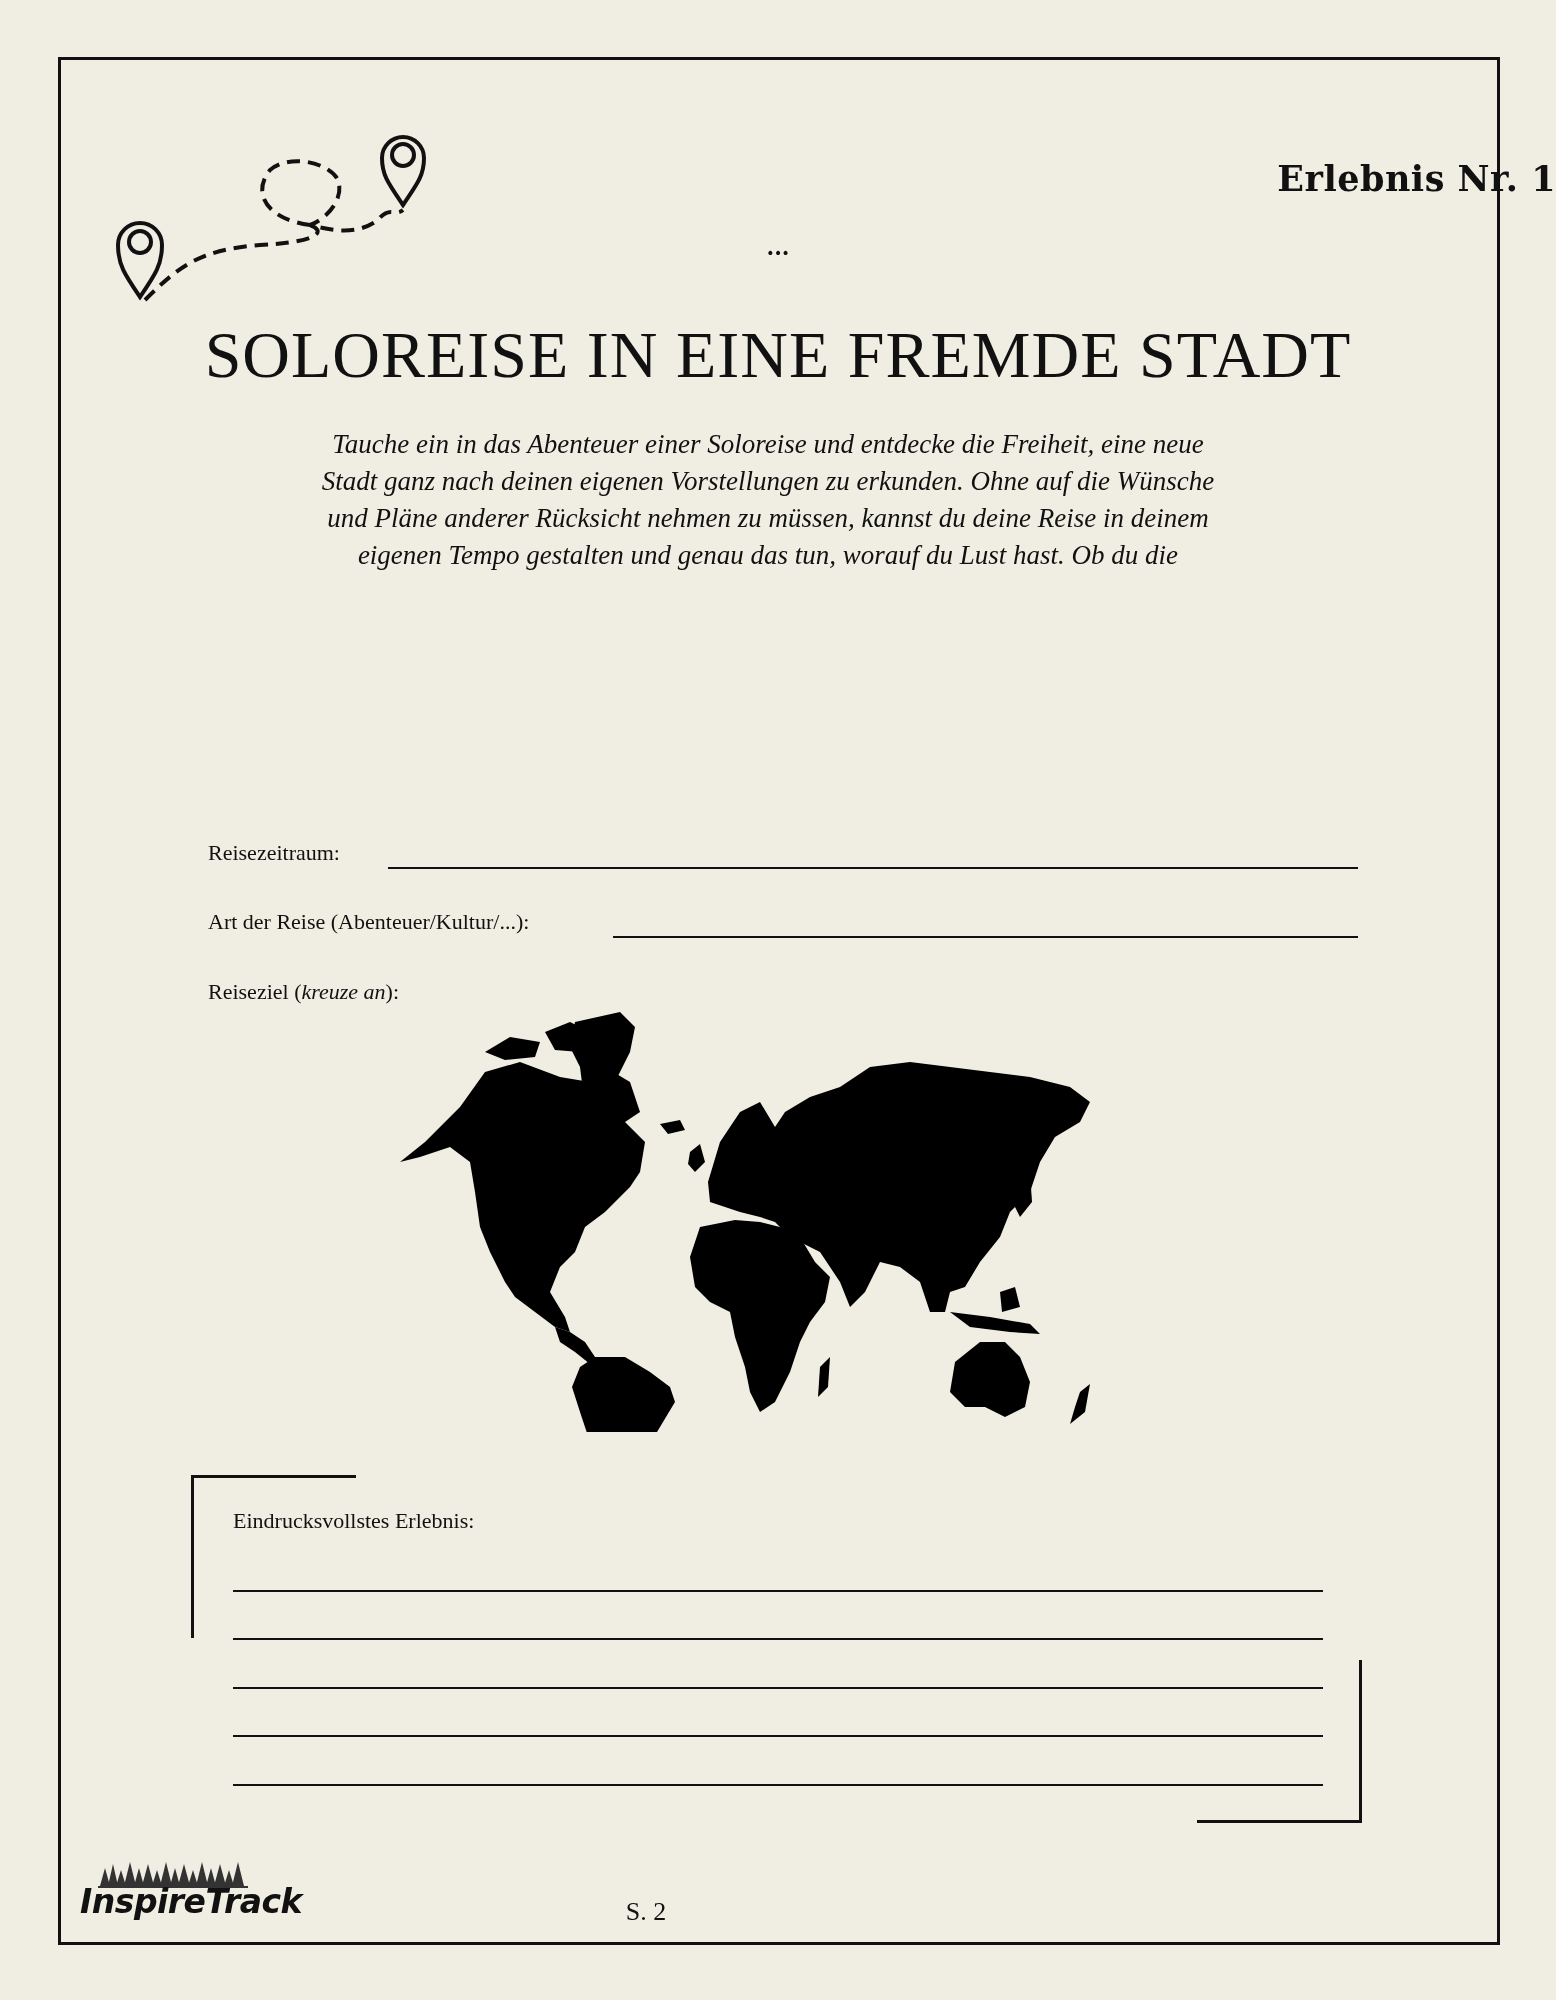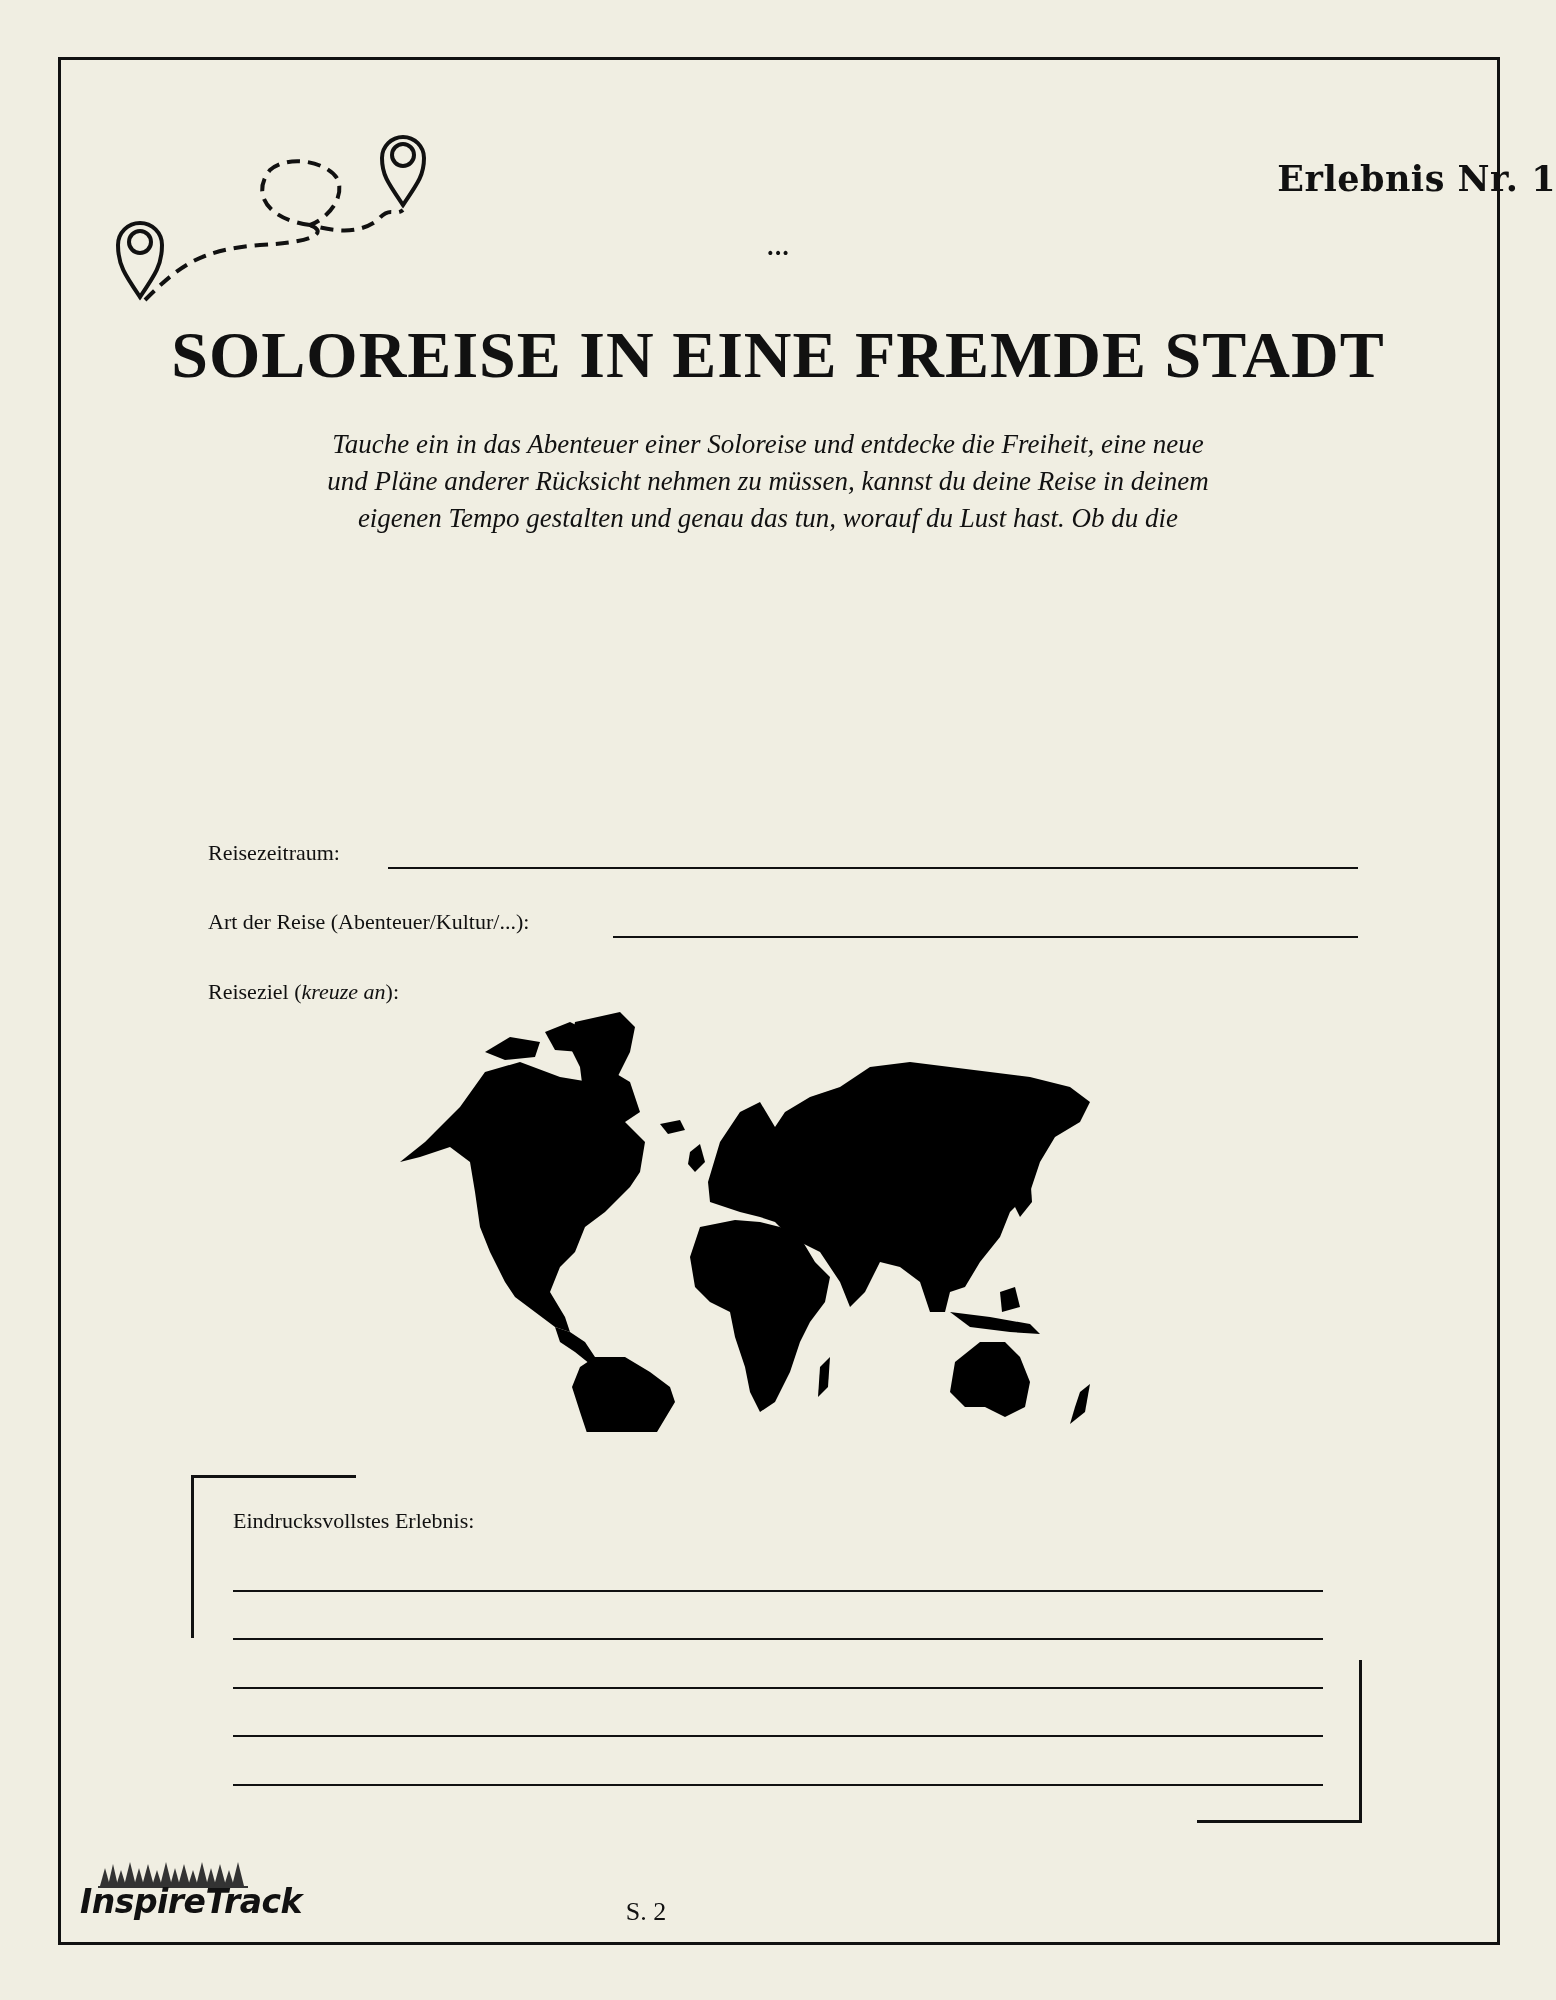--- a/index.html
+++ b/index.html
@@ -22,21 +22,21 @@
     position: absolute; left: 0; width: 1556px; top: 158px;
     text-align: right; font-family: "DejaVu Serif", serif; font-weight: bold;
     font-size: 35px; letter-spacing: 0.5px;
   }
   .dots {
     position: absolute; left: 0; width: 1556px; top: 236px;
     text-align: center; font-size: 22px; font-weight: bold; line-height: 1;
   }
   .title {
     position: absolute; left: 0; width: 1556px; top: 322px;
-    text-align: center; font-family: "Liberation Serif", serif; font-weight: bold;
+    text-align: center; font-family: "Liberation Serif", serif; font-weight: normal;
     font-size: 66px; letter-spacing: 1px; line-height: 1;
     transform: scaleX(1.0);
   }
   .intro {
     position: absolute; left: 245px; width: 1046px; top: 426px;
     text-align: center; font-family: "Liberation Serif", serif; font-style: italic;
     font-size: 27px; line-height: 37px;
   }
   .field-label {
     position: absolute; font-family: "Liberation Serif", serif;
@@ -81,20 +81,21 @@
     <path stroke-dasharray="13 8" d="M200 100 C 160 95, 140 70, 160 45 C 180 28, 220 38, 228 55 C 235 75, 215 95, 200 100 C 230 108, 250 108, 268 95 C 280 80, 285 92, 293 85"></path>
   </g>
 </svg>
 
 <div class="kicker">Erlebnis Nr. 1</div>
 <div class="dots">...</div>
 <div class="title">SOLOREISE IN EINE FREMDE STADT</div>
 
 <div class="intro">
   <div>Tauche ein in das Abenteuer einer Soloreise und entdecke die Freiheit, eine neue</div>
+  <div>Stadt ganz nach deinen eigenen Vorstellungen zu erkunden. Ohne auf die Wünsche</div>
   <div>und Pläne anderer Rücksicht nehmen zu müssen, kannst du deine Reise in deinem</div>
   <div>eigenen Tempo gestalten und genau das tun, worauf du Lust hast. Ob du die</div>
 </div>
 
 <div class="field-label" style="left:208px; top:840px;">Reisezeitraum:</div>
 <div class="line" style="left:388px; width:970px; top:867px;"></div>
 
 <div class="field-label" style="left:208px; top:909px;">Art der Reise (Abenteuer/Kultur/...):</div>
 <div class="line" style="left:613px; width:745px; top:936px;"></div>
 

